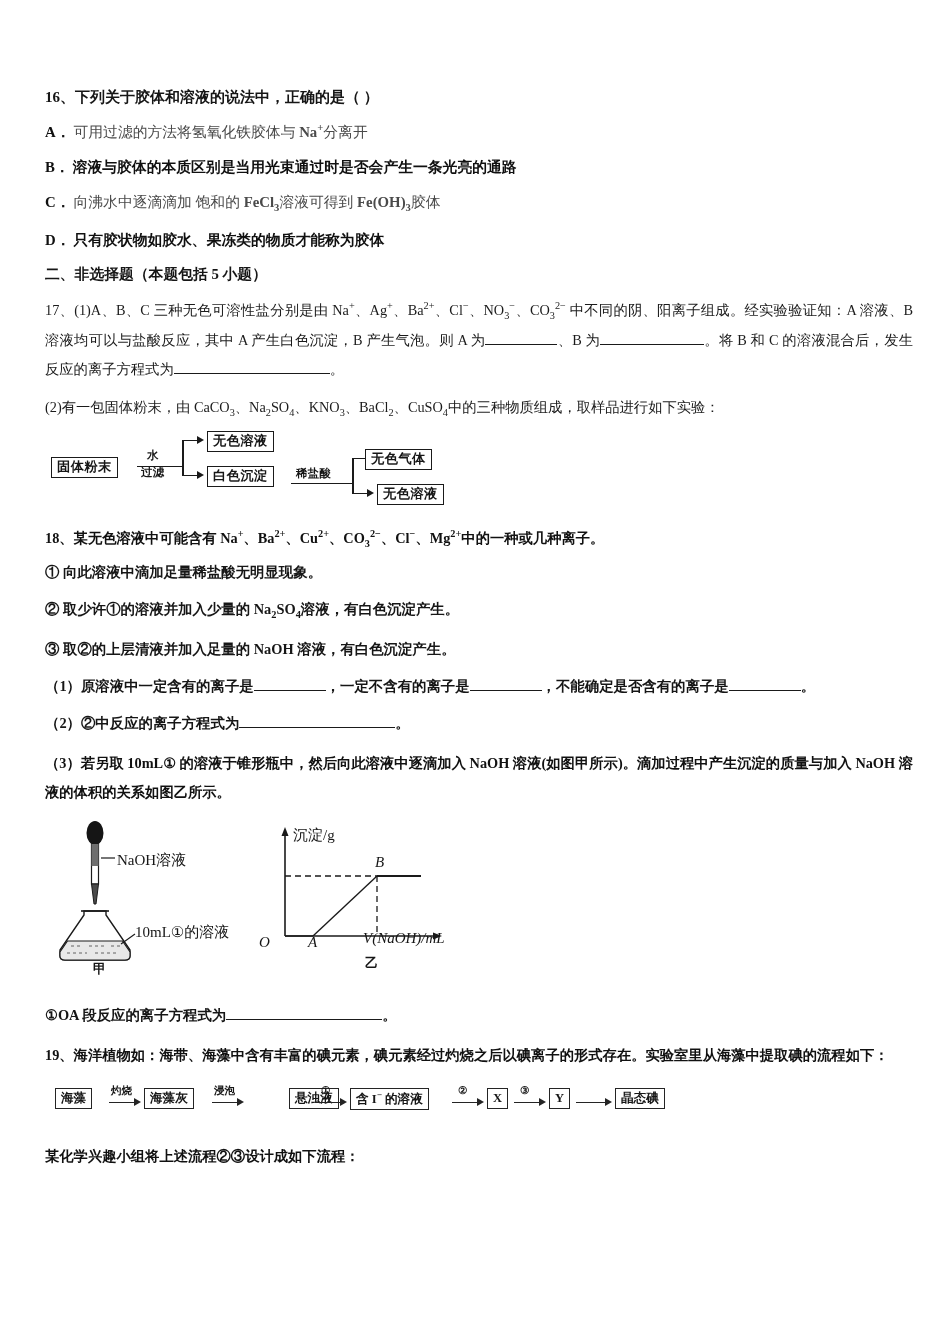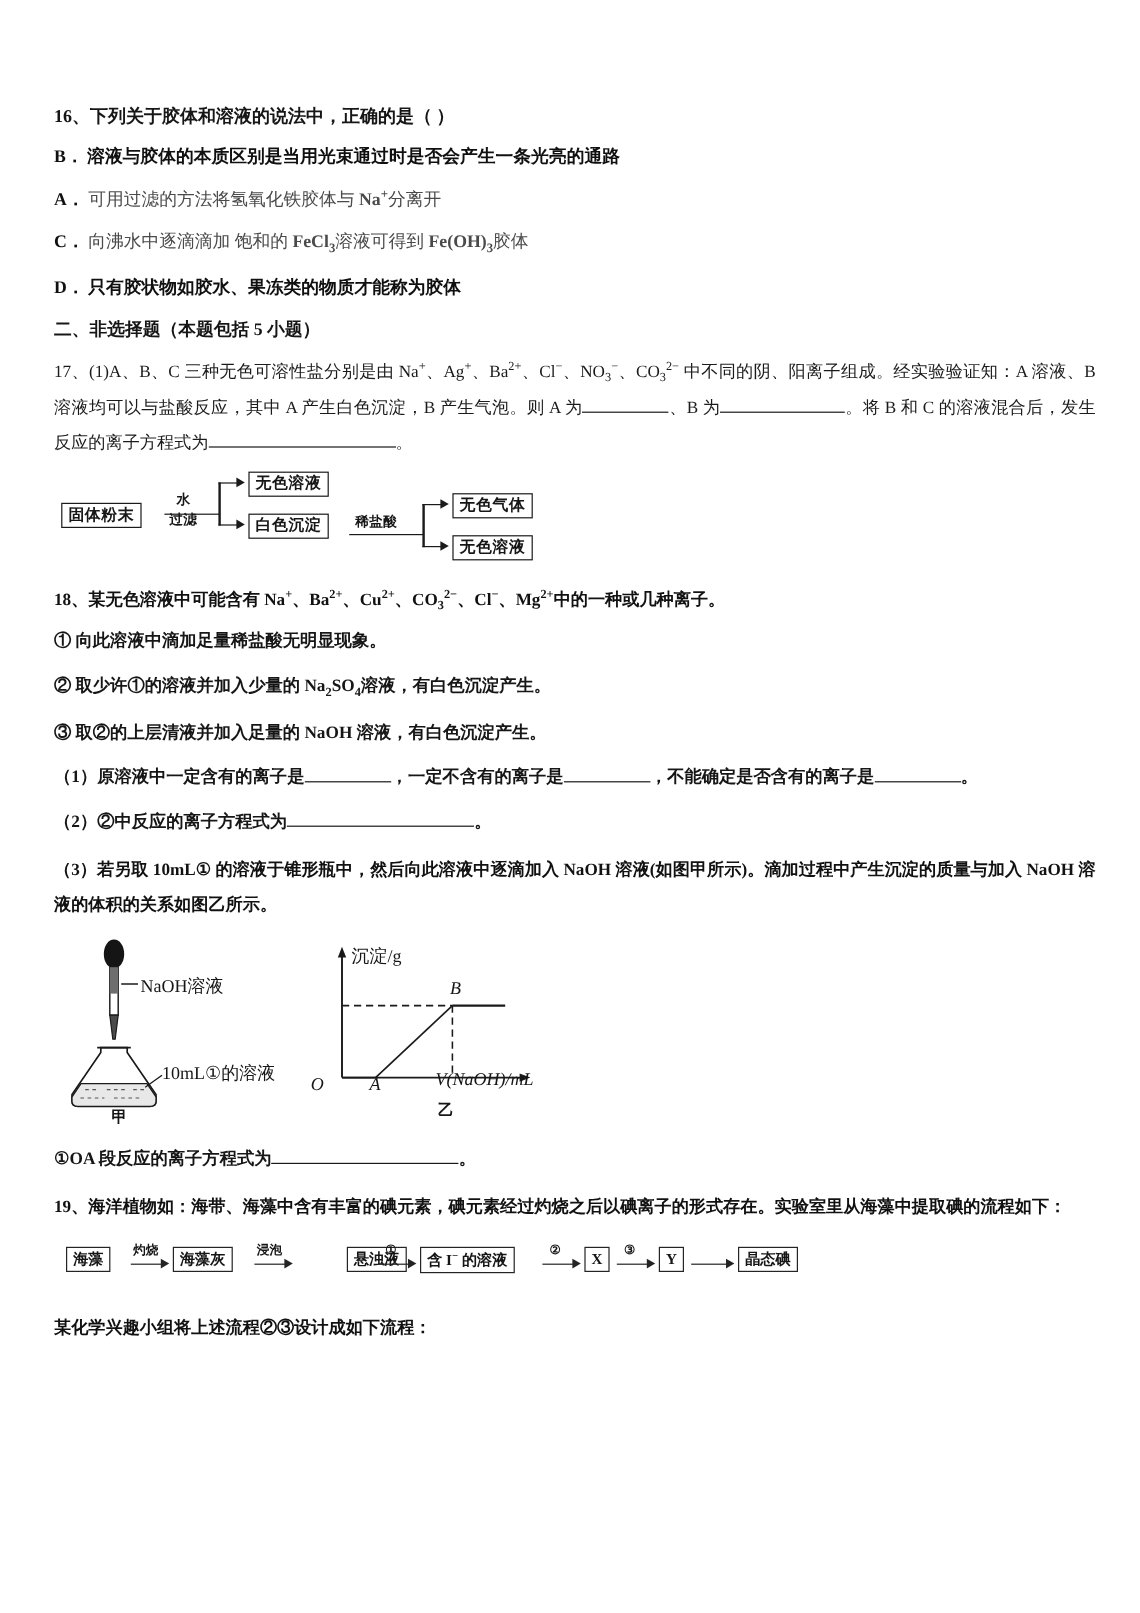--- a/index.html
+++ b/index.html
@@ -187,42 +187,45 @@
 </style>
 </head>
 <body>
 
 <div class="page">
 
   <div class="q-head">
     <span>16、</span><span>下列关于胶体和溶液的说法中，正确的是（      ）</span>
   </div>
 
+  <div class="opt light">
+    <span class="tag">A．</span><span>可用过滤的方法将氢氧化铁胶体与 <b>Na<span class="sup">+</span></b>分离开</span>
+  </div>
+
   <div class="opt bold">
     <span class="tag">B．</span><span>溶液与胶体的本质区别是当用光束通过时是否会产生一条光亮的通路</span>
   </div>
 
   <div class="opt light">
-    <span class="tag">A．</span><span>可用过滤的方法将氢氧化铁胶体与 <b>Na<span class="sup">+</span></b>分离开</span>
-  </div>
-
-  <div class="opt light">
     <span class="tag">C．</span><span>向沸水中逐滴滴加 饱和的 <b>FeCl<span class="sub">3</span></b>溶液可得到 <b>Fe(OH)<span class="sub">3</span></b>胶体</span>
   </div>
 
   <div class="opt bold">
     <span class="tag">D．</span><span>只有胶状物如胶水、果冻类的物质才能称为胶体</span>
   </div>
 
   <div class="section-head">二、非选择题（本题包括 5 小题）</div>
 
   <div class="para thin">
     <span>17、</span>(1)A、B、C 三种无色可溶性盐分别是由 Na<span class="sup">+</span>、Ag<span class="sup">+</span>、Ba<span class="sup">2+</span>、Cl<span class="sup">−</span>、NO<span class="sub">3</span><span class="sup">−</span>、CO<span class="sub">3</span><span class="sup">2−</span> 中不同的阴、阳离子组成。经实验验证知：A 溶液、B 溶液均可以与盐酸反应，其中 A 产生白色沉淀，B 产生气泡。则 A 为<span class="blank b-md"></span>、B 为<span class="blank b-lg"></span>。将 B 和 C 的溶液混合后，发生反应的离子方程式为<span class="blank b-xxl"></span>。
   </div>
 
+  <div class="para thin">
+    (2)有一包固体粉末，由 CaCO<span class="sub">3</span>、Na<span class="sub">2</span>SO<span class="sub">4</span>、KNO<span class="sub">3</span>、BaCl<span class="sub">2</span>、CuSO<span class="sub">4</span>中的三种物质组成，取样品进行如下实验：
+  </div>
 
   <div class="flow17">
     <div class="fbox" style="left:0px; top:26px;">固体粉末</div>
 
     <div class="flabel" style="left:96px; top:18px;">水</div>
     <div class="flabel" style="left:90px; top:35px;">过滤</div>
 
     <div class="fline fh" style="left:86px; top:35px; width:46px;"></div>
     <div class="fline fv" style="left:131px; top:9px; height:36px;"></div>
     <div class="fline fh" style="left:131px; top:9px; width:16px;"></div>
@@ -235,21 +238,21 @@
 
     <div class="flabel" style="left:245px; top:36px;">稀盐酸</div>
 
     <div class="fline fh" style="left:240px; top:52px; width:62px;"></div>
     <div class="fline fv" style="left:301px; top:27px; height:36px;"></div>
     <div class="fline fh" style="left:301px; top:27px; width:16px;"></div>
     <div class="farrow" style="left:316px; top:23px;"></div>
     <div class="fline fh" style="left:301px; top:62px; width:16px;"></div>
     <div class="farrow" style="left:316px; top:58px;"></div>
 
-    <div class="fbox" style="left:326px; top:18px;">无色气体</div>
+    <div class="fbox" style="left:314px; top:18px;">无色气体</div>
     <div class="fbox" style="left:326px; top:53px;">无色溶液</div>
   </div>
 
 
   <div class="para" style="margin-top:14px;">
     <span>18、</span>某无色溶液中可能含有 Na<span class="sup">+</span>、Ba<span class="sup">2+</span>、Cu<span class="sup">2+</span>、CO<span class="sub">3</span><span class="sup">2−</span>、Cl<span class="sup">−</span>、Mg<span class="sup">2+</span>中的一种或几种离子。
   </div>
 
   <div class="item-line">① 向此溶液中滴加足量稀盐酸无明显现象。</div>
   <div class="item-line">② 取少许①的溶液并加入少量的 Na<span class="sub">2</span>SO<span class="sub">4</span>溶液，有白色沉淀产生。</div>
@@ -312,21 +315,21 @@
     </svg>
 
     <div class="fig-text" style="left:248px; top:8px;">沉淀/g</div>
     <div class="fig-text" style="left:318px; top:112px; font-style:italic;">V(NaOH)/mL</div>
     <div class="fig-text" style="left:214px; top:116px; font-style:italic;">O</div>
     <div class="fig-text" style="left:263px; top:116px; font-style:italic;">A</div>
     <div class="fig-text" style="left:330px; top:36px; font-style:italic;">B</div>
     <div class="fig-label" style="left:320px; top:136px;">乙</div>
   </div>
 
-  <div class="item-line" style="margin-top:23px;">
+  <div class="item-line" style="margin-top:34px;">
     <span>①OA 段反应的离子方程式为</span><span class="blank b-xxl"></span><span>。</span>
   </div>
 
 
   <div class="para" style="line-height:2.0;">
     <span>19、</span><span>海洋植物如：海带、海藻中含有丰富的碘元素，碘元素经过灼烧之后以碘离子的形式存在。实验室里从海藻中提取碘的流程如下：</span>
   </div>
 
   <div class="flow19">
     <div class="ibox" style="left:0px;">海藻</div>

